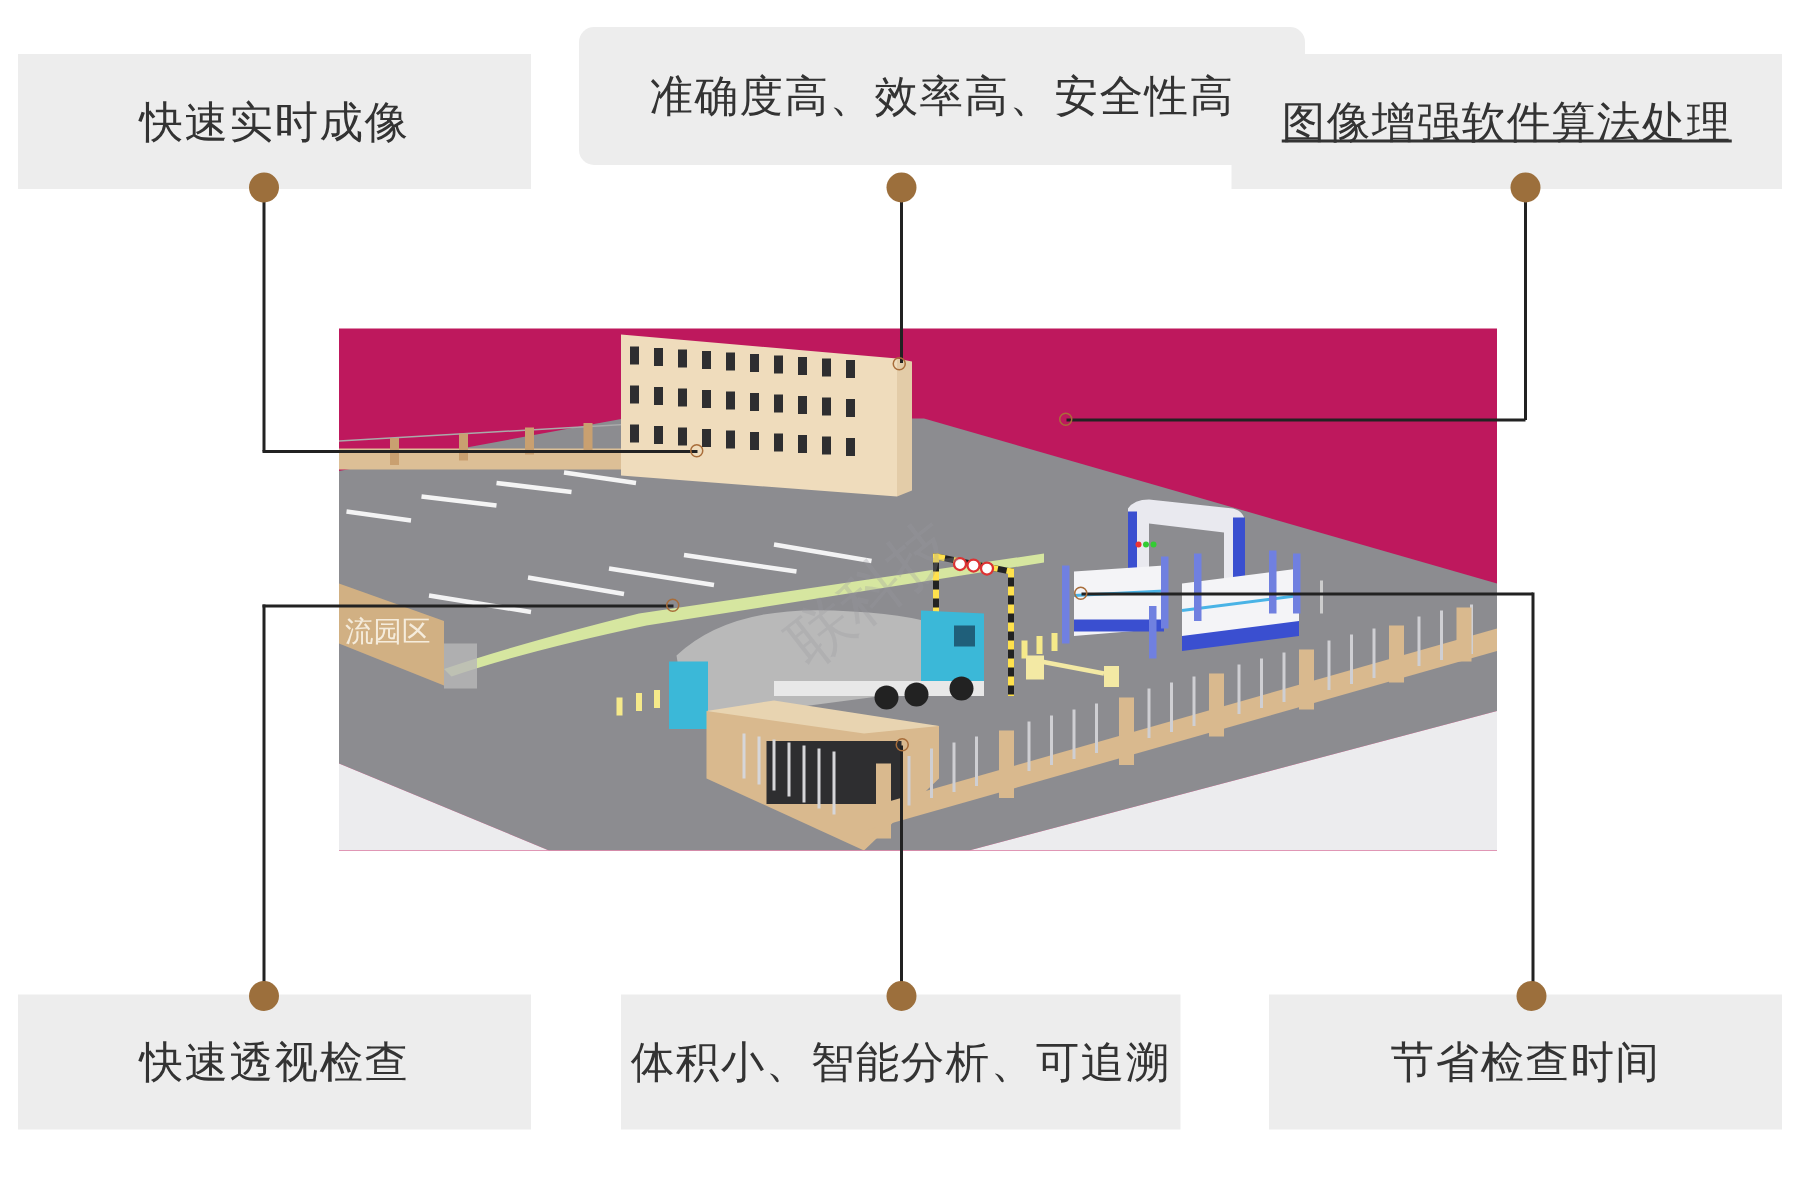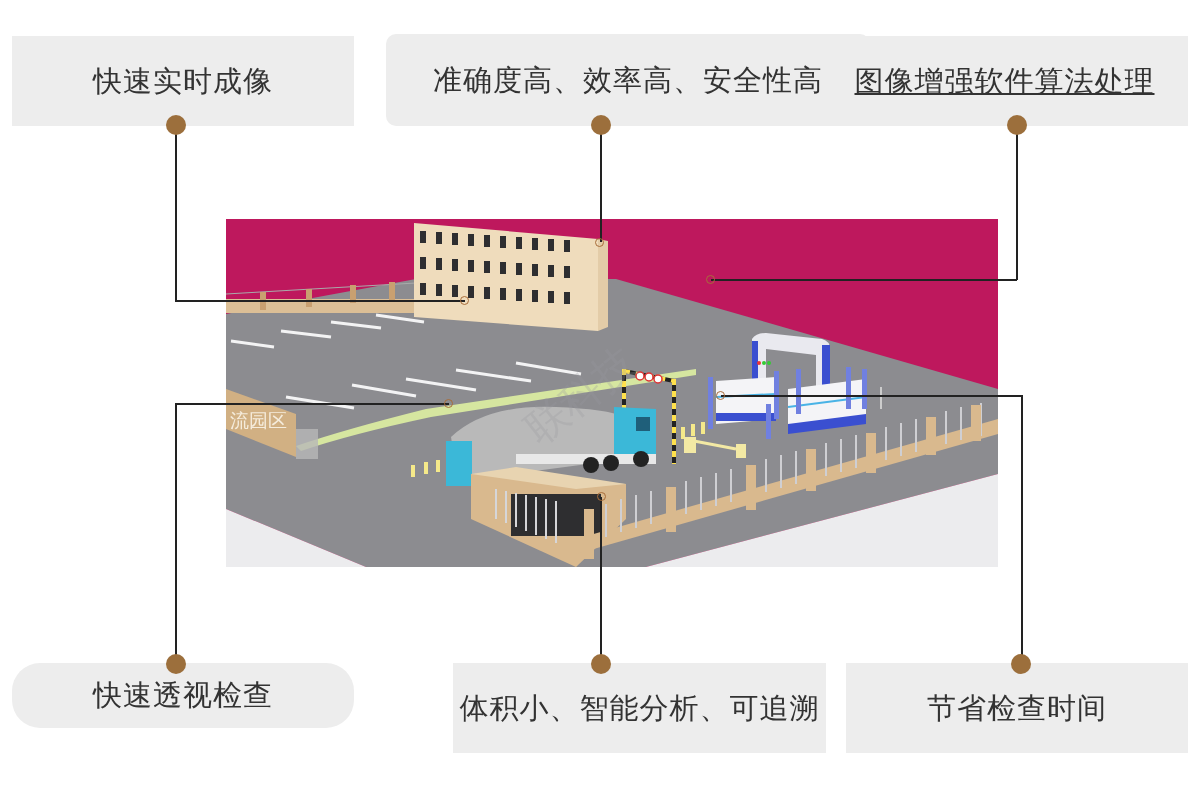--- a/index.html
+++ b/index.html
@@ -10,31 +10,31 @@
   .ln{position:absolute;background:#222;z-index:4;}
   .scene{position:absolute;left:226px;top:219px;width:772px;height:348px;background:#be185d;overflow:hidden;}
   .scene svg{position:absolute;left:0;top:0;}
 </style>
 </head>
 <body>
 
 <div class="box" style="left:12px;top:36px;width:342px;height:90px;">
   <span>快速实时成像</span>
 </div>
-<div class="box" style="left:386px;top:34px;width:484px;height:92px;border-radius:10px;">
+<div class="box" style="left:386px;top:18px;width:484px;height:92px;border-radius:10px;">
   <span>准确度高、效率高、安全性高</span>
 </div>
 <div class="box" style="left:821px;top:36px;width:367px;height:90px;text-decoration:underline;">
   <span>图像增强软件算法处理</span>
 </div>
 
-<div class="box" style="left:12px;top:663px;width:342px;height:65px;border-radius:28px;">
+<div class="box" style="left:12px;top:663px;width:342px;height:90px;">
   <span>快速透视检查</span>
 </div>
-<div class="box" style="left:414px;top:663px;width:373px;height:90px;margin-left:39px;">
+<div class="box" style="left:414px;top:663px;width:373px;height:90px;">
   <span>体积小、智能分析、可追溯</span>
 </div>
 <div class="box" style="left:846px;top:663px;width:342px;height:90px;flex-direction:column;">
   <span>节省检查时间</span>
 </div>
 
 <div class="scene">
   <svg width="772" height="348" viewBox="0 0 772 348">
 
     <polygon points="0,95 190,60 390,60 772,170 772,255 420,348 140,348 0,290" fill="#8c8c90"></polygon>

